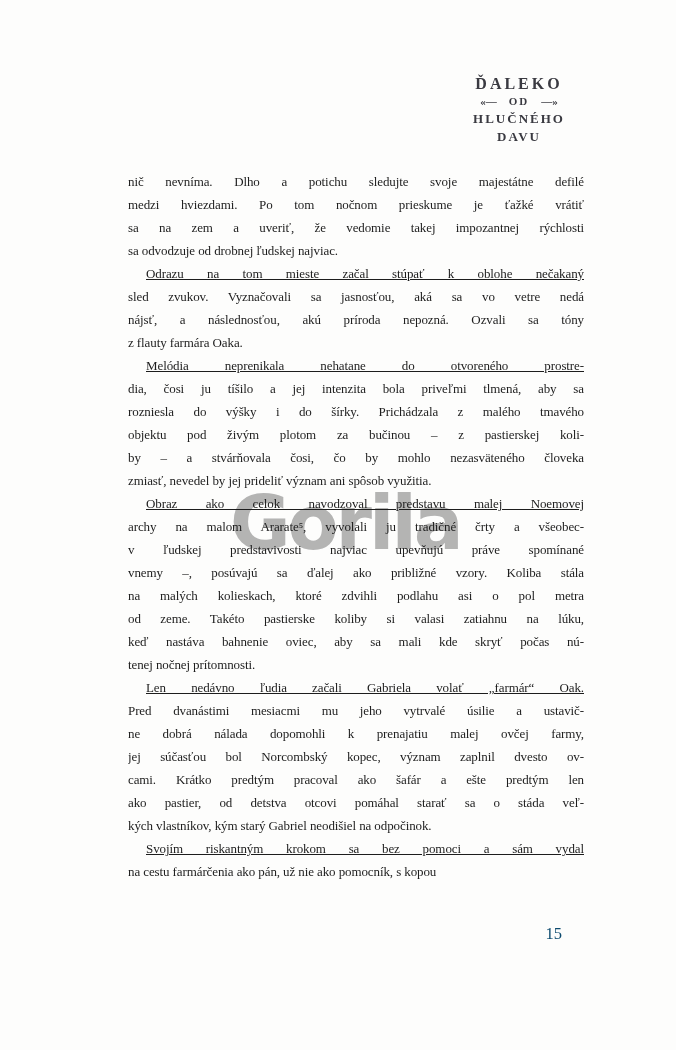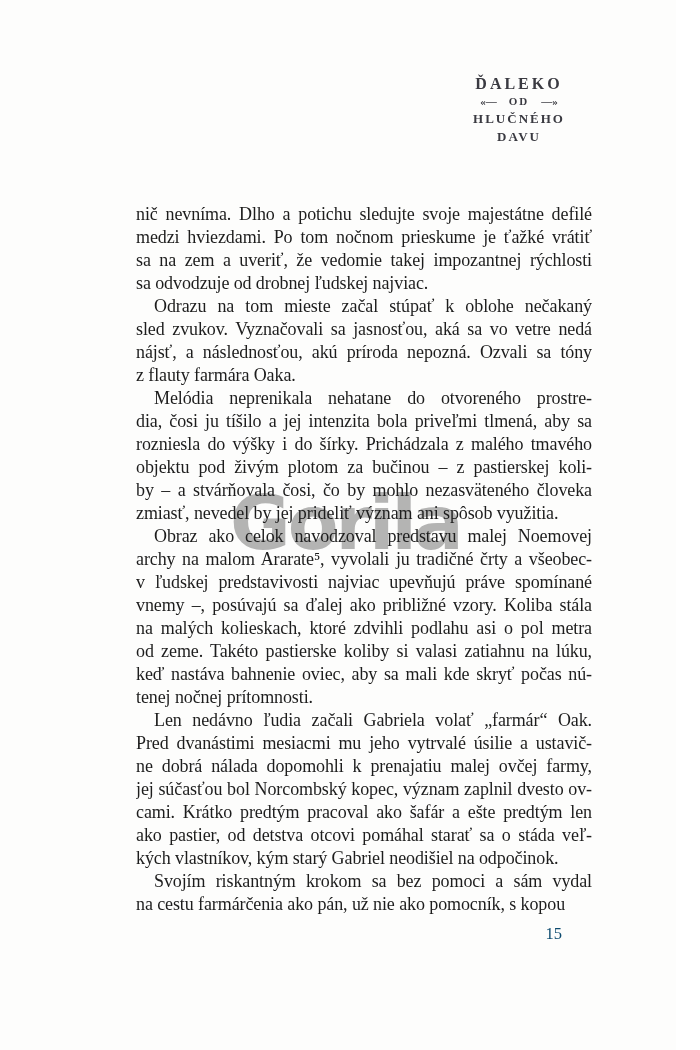--- a/index.html
+++ b/index.html
@@ -54,36 +54,35 @@
     font-size: 74px; line-height: 74px;
     letter-spacing: -3px;
     color: #989898;
     opacity: 0.72;
     user-select: none;
   }
 
   
   .text-block {
     position: absolute;
-    left: 136px; top: 170px; width: 456px;
+    left: 128px; top: 170px; width: 456px;
     z-index: 2;
     color: #1d1d1d;
-    font-size: 18px;
+    font-size: 13px;
     letter-spacing: -0.1px;
-    margin-top: 33px;
   }
   .line {
     height: 23px; line-height: 23px;
     text-align: justify;
     text-align-last: justify;
     overflow: hidden;
     white-space: normal;
   }
   .line.last { text-align-last: left; }
-  .line.indent { text-indent: 18px; }
+  .line.indent { text-indent: 18px; text-decoration: underline; }
 
   
   .page-number {
     position: absolute;
     left: 480px; top: 924px; width: 82px;
     text-align: right;
     font-size: 16.5px;
     color: #0c4a6e;
   }
 </style>

